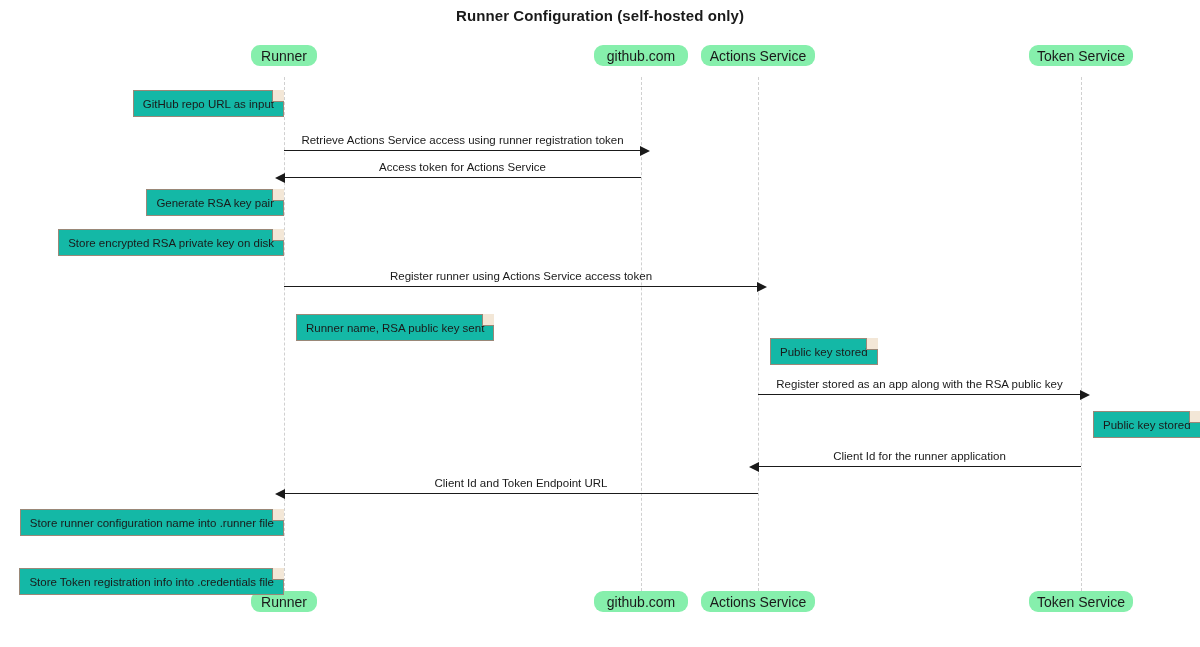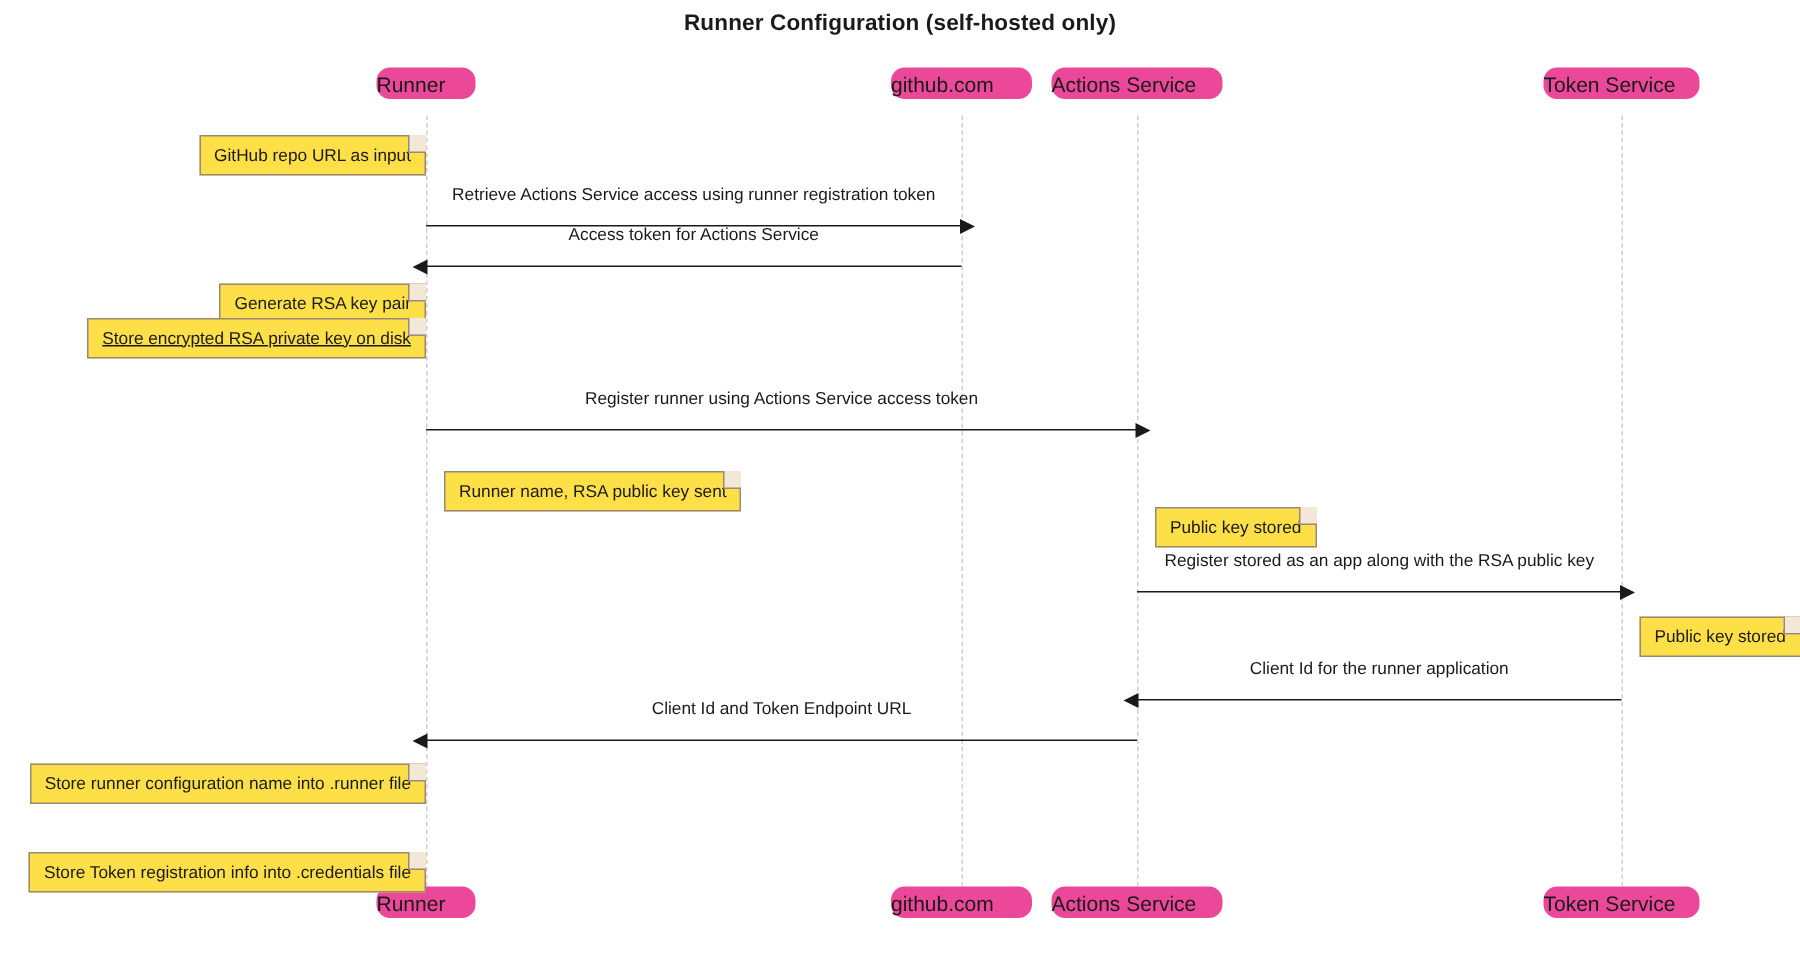--- a/index.html
+++ b/index.html
@@ -31,35 +31,35 @@
   .lifeline {
     position: absolute;
     width: 0;
     border-left: 1px dashed #d0d0d0;
   }
 
   
   .participant {
     position: absolute;
     height: 21px;
-    background: #ec4899;
+    background: #86efac;
     border-radius: 9px;
     color: #1a1a1a;
     font-size: 14px;
     display: flex;
     align-items: center;
-    justify-content: flex-start;
+    justify-content: center;
     box-sizing: border-box;
     white-space: nowrap;
   }
 
   
   .note {
     position: absolute;
-    background: #fde047;
+    background: #14b8a6;
     border: 1px solid #9a8878;
     box-sizing: border-box;
     font-size: 11.5px;
     color: #1a1a1a;
     display: flex;
     align-items: center;
     padding: 0 9px;
     height: 27px;
     white-space: nowrap;
   }
@@ -93,21 +93,21 @@
   .msg.to-right .head {
     right: -9px;
     border-left: 10px solid #1a1a1a;
   }
   .msg.to-left .head {
     left: -9px;
     border-right: 10px solid #1a1a1a;
   }
   .msg .label {
     position: absolute;
-    bottom: 15px;
+    bottom: 5px;
     left: 0;
     width: 100%;
     text-align: center;
     font-size: 11.5px;
     color: #1a1a1a;
     white-space: nowrap;
   }
 </style>
 </head>
 <body>
@@ -174,21 +174,21 @@
       <span class="label">Client Id and Token Endpoint URL</span>
     </div>
   </div>
 <div id="notes">
     <div class="note" style="top: 90px; right: 916px;">
       <span>GitHub repo URL as input</span>
     </div>
     <div class="note" style="top: 189px; right: 916px; text-align: center;">
       <span>Generate RSA key pair</span>
     </div>
-    <div class="note" style="top: 212px; right: 916px; text-decoration: underline;">
+    <div class="note" style="top: 229px; right: 916px;">
       <span>Store encrypted RSA private key on disk</span>
     </div>
     <div class="note" style="top: 314px; left: 296px;">
       <span>Runner name, RSA public key sent</span>
     </div>
     <div class="note" style="top: 338px; left: 770px;">
       <span>Public key stored</span>
     </div>
     <div class="note" style="top: 411px; left: 1093px;">
       <span>Public key stored</span>

